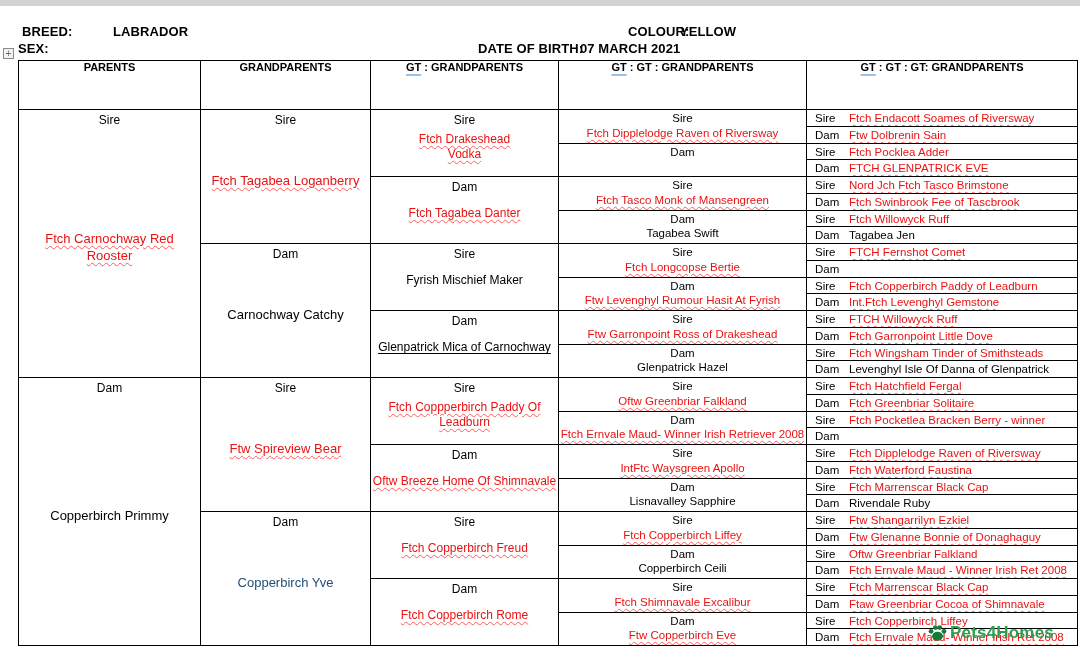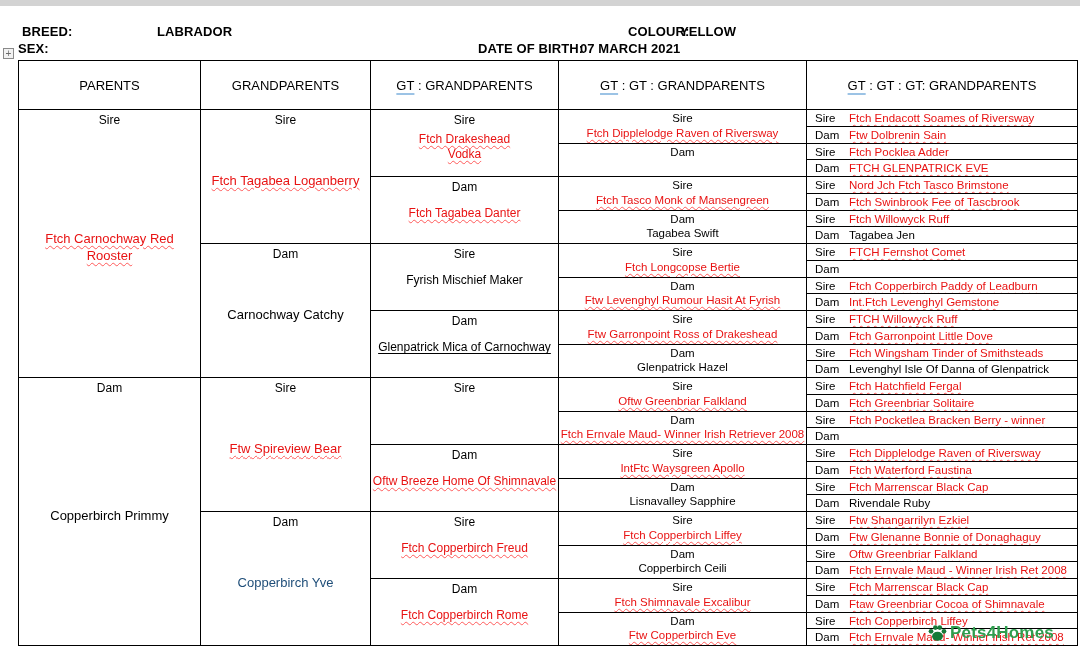--- a/index.html
+++ b/index.html
@@ -16,22 +16,22 @@
   }
   
   .pedigree{
     position:absolute;left:18px;top:60px;width:1060px;height:586px;
     display:grid;box-sizing:border-box;
     grid-template-columns:181px 169px 187px 247px 1fr;
     grid-template-rows:48px repeat(32,1fr);
     gap:1px;background:#000;border:1px solid #000;
   }
   .cell{background:#fff;overflow:hidden;min-width:0;min-height:0;}
-  .th{display:flex;align-items:center;justify-content:center;
-      font-weight:normal;font-size:13px;white-space:pre;}
+  .th{display:flex;align-items:flex-start;justify-content:center;
+      font-weight:bold;font-size:11px;white-space:pre;}
   .gtu{text-decoration:underline solid #9cc3e5 2px;text-underline-offset:3px;}
   .stack{display:flex;flex-direction:column;align-items:center;}
   .lbl{font-size:12px;padding-top:3px;color:#000;}
   .nmwrap{flex:1;display:flex;align-items:center;justify-content:center;width:100%;padding-bottom:10px;box-sizing:border-box;}
   .nm{white-space:pre-line;text-align:center;}
   .f13 .nm{font-size:13px;line-height:17px;}
   .f12 .nm{font-size:12px;line-height:15px;}
   .mid{display:flex;flex-direction:column;align-items:center;font-size:11.5px;line-height:14.5px;padding-top:1px;text-align:center;}
   .mid .lbl{padding-top:0;font-size:11.5px;}
   .leaf{display:flex;align-items:flex-start;padding:2px 4px 0 8px;font-size:11.5px;line-height:13.5px;}
@@ -47,21 +47,21 @@
   }
   .watermark .wm-text{font-size:17px;font-weight:bold;color:#2f9e4f;letter-spacing:.2px;}
   .watermark svg{display:block;}
 </style>
 </head>
 <body>
 
 <div class="top-strip"></div>
 
 <span class="meta" style="left:22px;top:24px;">BREED:</span>
-<span class="meta" style="left:113px;top:24px;margin-left:44px;">LABRADOR</span>
+<span class="meta" style="left:113px;top:24px;">LABRADOR</span>
 <span class="meta" style="left:580px;top:24px;margin-left:48px;">COLOUR:</span>
 <span class="meta" style="left:680px;top:24px;">YELLOW</span>
 <span class="meta" style="left:18px;top:41px;">SEX:</span>
 <span class="meta" style="left:478px;top:41px;">DATE OF BIRTH:</span>
 <span class="meta" style="left:580px;top:41px;">07 MARCH 2021</span>
 
 <div class="table-handle">+</div>
 
 <div class="pedigree">
 
@@ -130,20 +130,24 @@
       </div>
   </div>
   <div class="cell stack f12" style="grid-column:3;grid-row:14/span 4">
     <div class="lbl">Dam</div>
     <div class="nmwrap">
         <div class="nm" data-color="black-u">Glenpatrick Mica of Carnochway</div>
       </div>
   </div>
   <div class="cell stack f12" style="grid-column:3;grid-row:18/span 4">
     <div class="lbl">Sire</div>
+    <div class="nmwrap">
+        <div class="nm" data-color="red">Ftch Coppperbirch Paddy Of
+Leadburn</div>
+      </div>
   </div>
   <div class="cell stack f12" style="grid-column:3;grid-row:22/span 4">
     <div class="lbl">Dam</div>
     <div class="nmwrap">
         <div class="nm" data-color="red">Oftw Breeze Home Of Shimnavale</div>
       </div>
   </div>
   <div class="cell stack f12" style="grid-column:3;grid-row:26/span 4">
     <div class="lbl">Sire</div>
     <div class="nmwrap">

